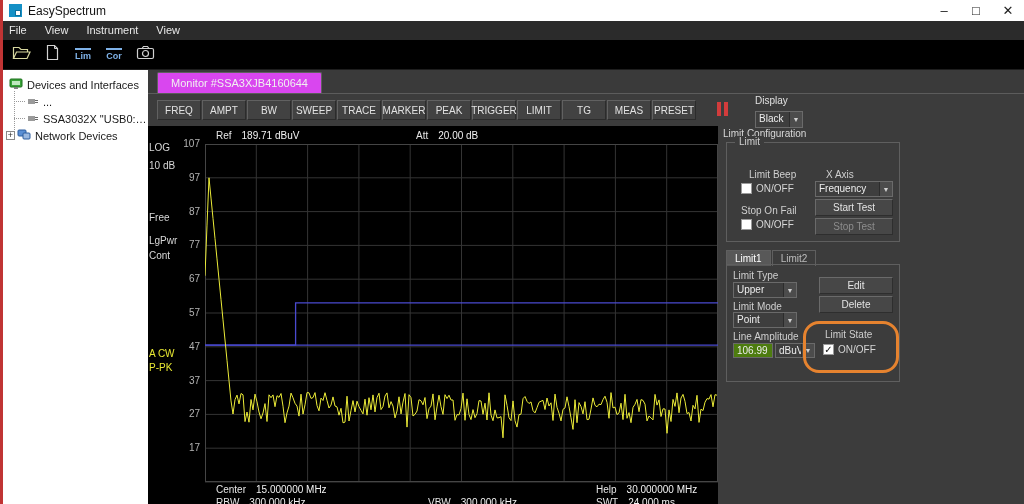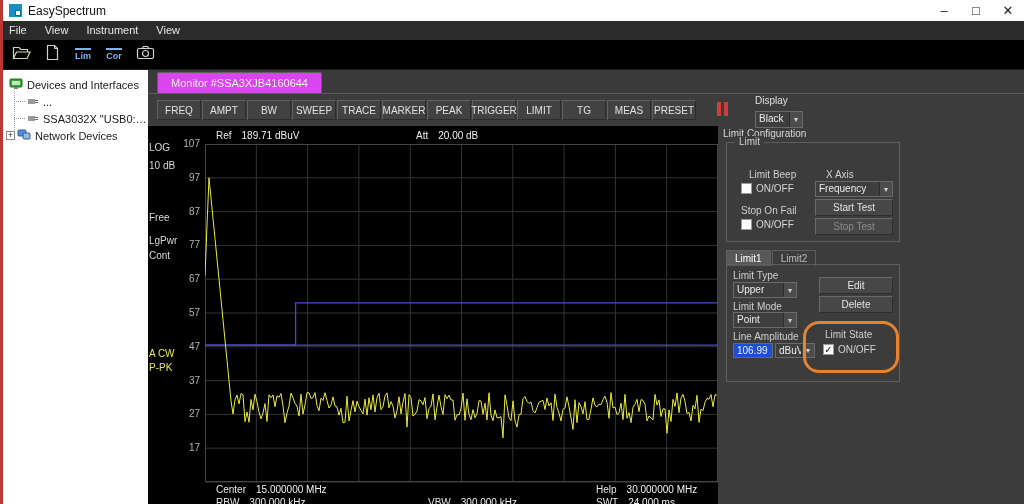--- a/index.html
+++ b/index.html
@@ -67,21 +67,21 @@
   
   .limit-config{position:absolute;left:574px;top:32px;width:184px;height:282px;}
   .lc-title{position:absolute;left:1px;top:2px;font-size:10px;color:#d8d8d8;}
   .group{position:absolute;border:1px solid #5f5f5f;}
   .legend{position:absolute;top:-7px;left:8px;background:#3c3c3c;padding:0 4px;font-size:10px;color:#cfcfcf;}
   .limit-group{left:4px;top:16px;width:174px;height:100px;}
   .limit-tabs{position:absolute;left:4px;top:124px;display:flex;}
   .ltab{padding:2px 8px;font-size:10px;color:#bdbdbd;background:#3c3c3c;border:1px solid #5f5f5f;border-bottom:none;margin-right:1px;}
   .ltab.sel{background:#585858;color:#fff;}
   .tab-panel{left:4px;top:138px;width:174px;height:118px;}
-  .amp-input{position:absolute;background:#1d4ed8;border:1px solid #6a6a6a;color:#ededed;font-size:10px;display:flex;align-items:center;padding:0 3px;}
+  .amp-input{position:absolute;background:#4d7c0f;border:1px solid #6a6a6a;color:#ededed;font-size:10px;display:flex;align-items:center;padding:0 3px;}
   .orange-highlight{position:absolute;left:76px;top:56px;width:96px;height:52px;border:3px solid #e6832f;border-radius:16px;pointer-events:none;z-index:10;}
 </style>
 </head>
 <body>
 
 <div id="window">
   <div class="red-strip"></div>
 
   <div class="titlebar">
     <div class="app-icon">

